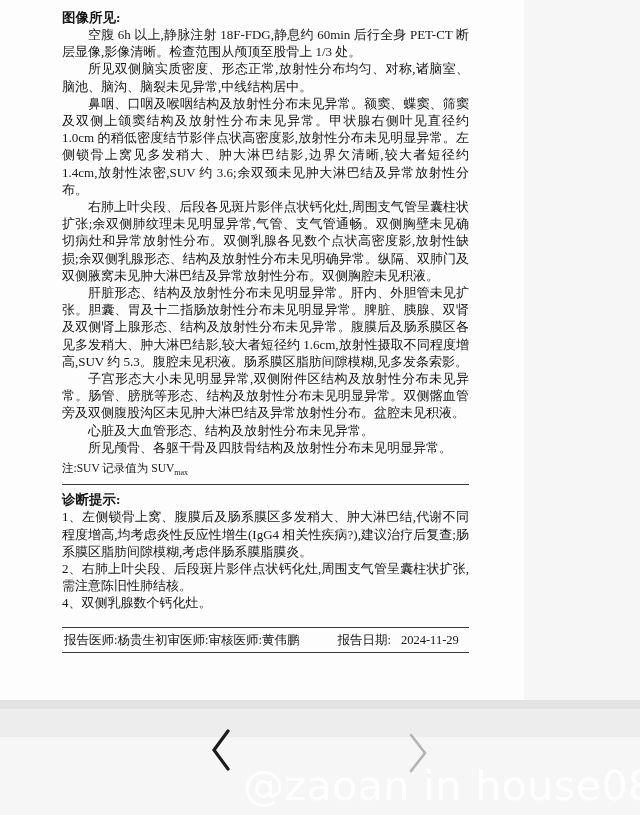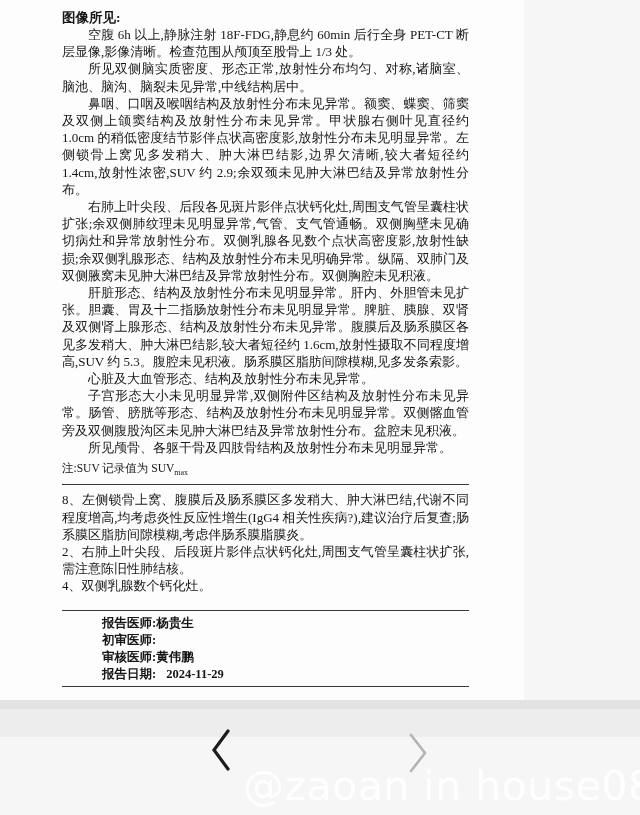--- a/index.html
+++ b/index.html
@@ -28,25 +28,25 @@
   .suv-note{
     text-align:left;font-size:11.5px;margin-top:5px;line-height:14px;
   }
   .suv-note sub{font-size:8px;}
   .rule{
     border:none;border-top:1.6px solid #3a3a3a;margin:4px 0 0 0;
   }
   .diag-block{margin-top:6px;}
   .sig-rule-top{border:none;border-top:1.6px solid #3a3a3a;margin:15px 0 0 0;}
   .sig-row{
-    display:flex;align-items:baseline;font-weight:bold;font-size:12.5px;
-    padding:4px 0 3px 2px;white-space:nowrap;flex-direction:column;
+    display:flex;align-items:baseline;font-weight:normal;font-size:12.5px;
+    padding:4px 0 3px 2px;white-space:nowrap;
   }
   .sig-item{margin-right:0;}
-  .sig-initial{margin-left:22px;}
+  .sig-initial{}
   .sig-review{}
   .sig-date{margin-left:38px;}
   .sig-date .val{margin-left:10px;}
   .sig-rule-bottom{border:none;border-top:1.6px solid #3a3a3a;margin:0;}
   .footer-row{
     display:flex;align-items:flex-end;font-size:11.5px;margin-top:56px;
     white-space:nowrap;padding-left:2px;
   }
   .footer-phone{margin-left:32px;}
   .footer-phone .val{margin-left:0;}
@@ -72,33 +72,34 @@
 
 <div class="screen">
 
   <div class="page">
     <div class="content">
 
       <h3 class="sec-heading">图像所见:</h3>
 
       <p class="para">空腹 6h 以上,静脉注射 18F-FDG,静息约 60min 后行全身 PET-CT 断层显像,影像清晰。检查范围从颅顶至股骨上 1/3 处。</p>
       <p class="para">所见双侧脑实质密度、形态正常,放射性分布均匀、对称,诸脑室、脑池、脑沟、脑裂未见异常,中线结构居中。</p>
-      <p class="para">鼻咽、口咽及喉咽结构及放射性分布未见异常。额窦、蝶窦、筛窦及双侧上颌窦结构及放射性分布未见异常。甲状腺右侧叶见直径约 1.0cm 的稍低密度结节影伴点状高密度影,放射性分布未见明显异常。左侧锁骨上窝见多发稍大、肿大淋巴结影,边界欠清晰,较大者短径约 1.4cm,放射性浓密,SUV 约 2.9;余双颈未见肿大淋巴结及异常放射性分布。</p>
+      <p class="para">鼻咽、口咽及喉咽结构及放射性分布未见异常。额窦、蝶窦、筛窦及双侧上颌窦结构及放射性分布未见异常。甲状腺右侧叶见直径约 1.0cm 的稍低密度结节影伴点状高密度影,放射性分布未见明显异常。左侧锁骨上窝见多发稍大、肿大淋巴结影,边界欠清晰,较大者短径约 1.4cm,放射性浓密,SUV 约 3.6;余双颈未见肿大淋巴结及异常放射性分布。</p>
       <p class="para">右肺上叶尖段、后段各见斑片影伴点状钙化灶,周围支气管呈囊柱状扩张;余双侧肺纹理未见明显异常,气管、支气管通畅。双侧胸壁未见确切病灶和异常放射性分布。双侧乳腺各见数个点状高密度影,放射性缺损;余双侧乳腺形态、结构及放射性分布未见明确异常。纵隔、双肺门及双侧腋窝未见肿大淋巴结及异常放射性分布。双侧胸腔未见积液。</p>
       <p class="para">肝脏形态、结构及放射性分布未见明显异常。肝内、外胆管未见扩张。胆囊、胃及十二指肠放射性分布未见明显异常。脾脏、胰腺、双肾及双侧肾上腺形态、结构及放射性分布未见异常。腹膜后及肠系膜区各见多发稍大、肿大淋巴结影,较大者短径约 1.6cm,放射性摄取不同程度增高,SUV 约 5.3。腹腔未见积液。肠系膜区脂肪间隙模糊,见多发条索影。</p>
+      <p class="para">子宫形态大小未见明显异常,双侧附件区结构及放射性分布未见异常。肠管、膀胱等形态、结构及放射性分布未见明显异常。双侧髂血管旁及双侧腹股沟区未见肿大淋巴结及异常放射性分布。盆腔未见积液。</p>
       <p class="para">心脏及大血管形态、结构及放射性分布未见异常。</p>
-      <p class="para">子宫形态大小未见明显异常,双侧附件区结构及放射性分布未见异常。肠管、膀胱等形态、结构及放射性分布未见明显异常。双侧髂血管旁及双侧腹股沟区未见肿大淋巴结及异常放射性分布。盆腔未见积液。</p>
       <p class="para">所见颅骨、各躯干骨及四肢骨结构及放射性分布未见明显异常。</p>
 
       <div class="suv-note"><span>注:SUV 记录值为 SUV</span><sub>max</sub></div>
 
       <hr class="rule">
 
       <div class="diag-block">
-        <p class="diag">8、左侧锁骨上窝、腹膜后及肠系膜区多发稍大、肿大淋巴结,代谢不同程度增高,均考虑炎性反应性增生(IgG4 相关性疾病?),建议治疗后复查;肠系膜区脂肪间隙模糊,考虑伴肠系膜脂膜炎。</p>
+        <h3 class="sec-heading">诊断提示:</h3>
+        <p class="diag">1、左侧锁骨上窝、腹膜后及肠系膜区多发稍大、肿大淋巴结,代谢不同程度增高,均考虑炎性反应性增生(IgG4 相关性疾病?),建议治疗后复查;肠系膜区脂肪间隙模糊,考虑伴肠系膜脂膜炎。</p>
         <p class="diag">2、右肺上叶尖段、后段斑片影伴点状钙化灶,周围支气管呈囊柱状扩张,需注意陈旧性肺结核。</p>
         <p class="diag">4、双侧乳腺数个钙化灶。</p>
       </div>
 
       <hr class="sig-rule-top">
 
       <div class="sig-row">
         <span class="sig-item"><span>报告医师:</span><span>杨贵生</span></span>
         <span class="sig-item sig-initial"><span>初审医师:</span><span></span></span>
         <span class="sig-item sig-review"><span>审核医师:</span><span>黄伟鹏</span></span>

